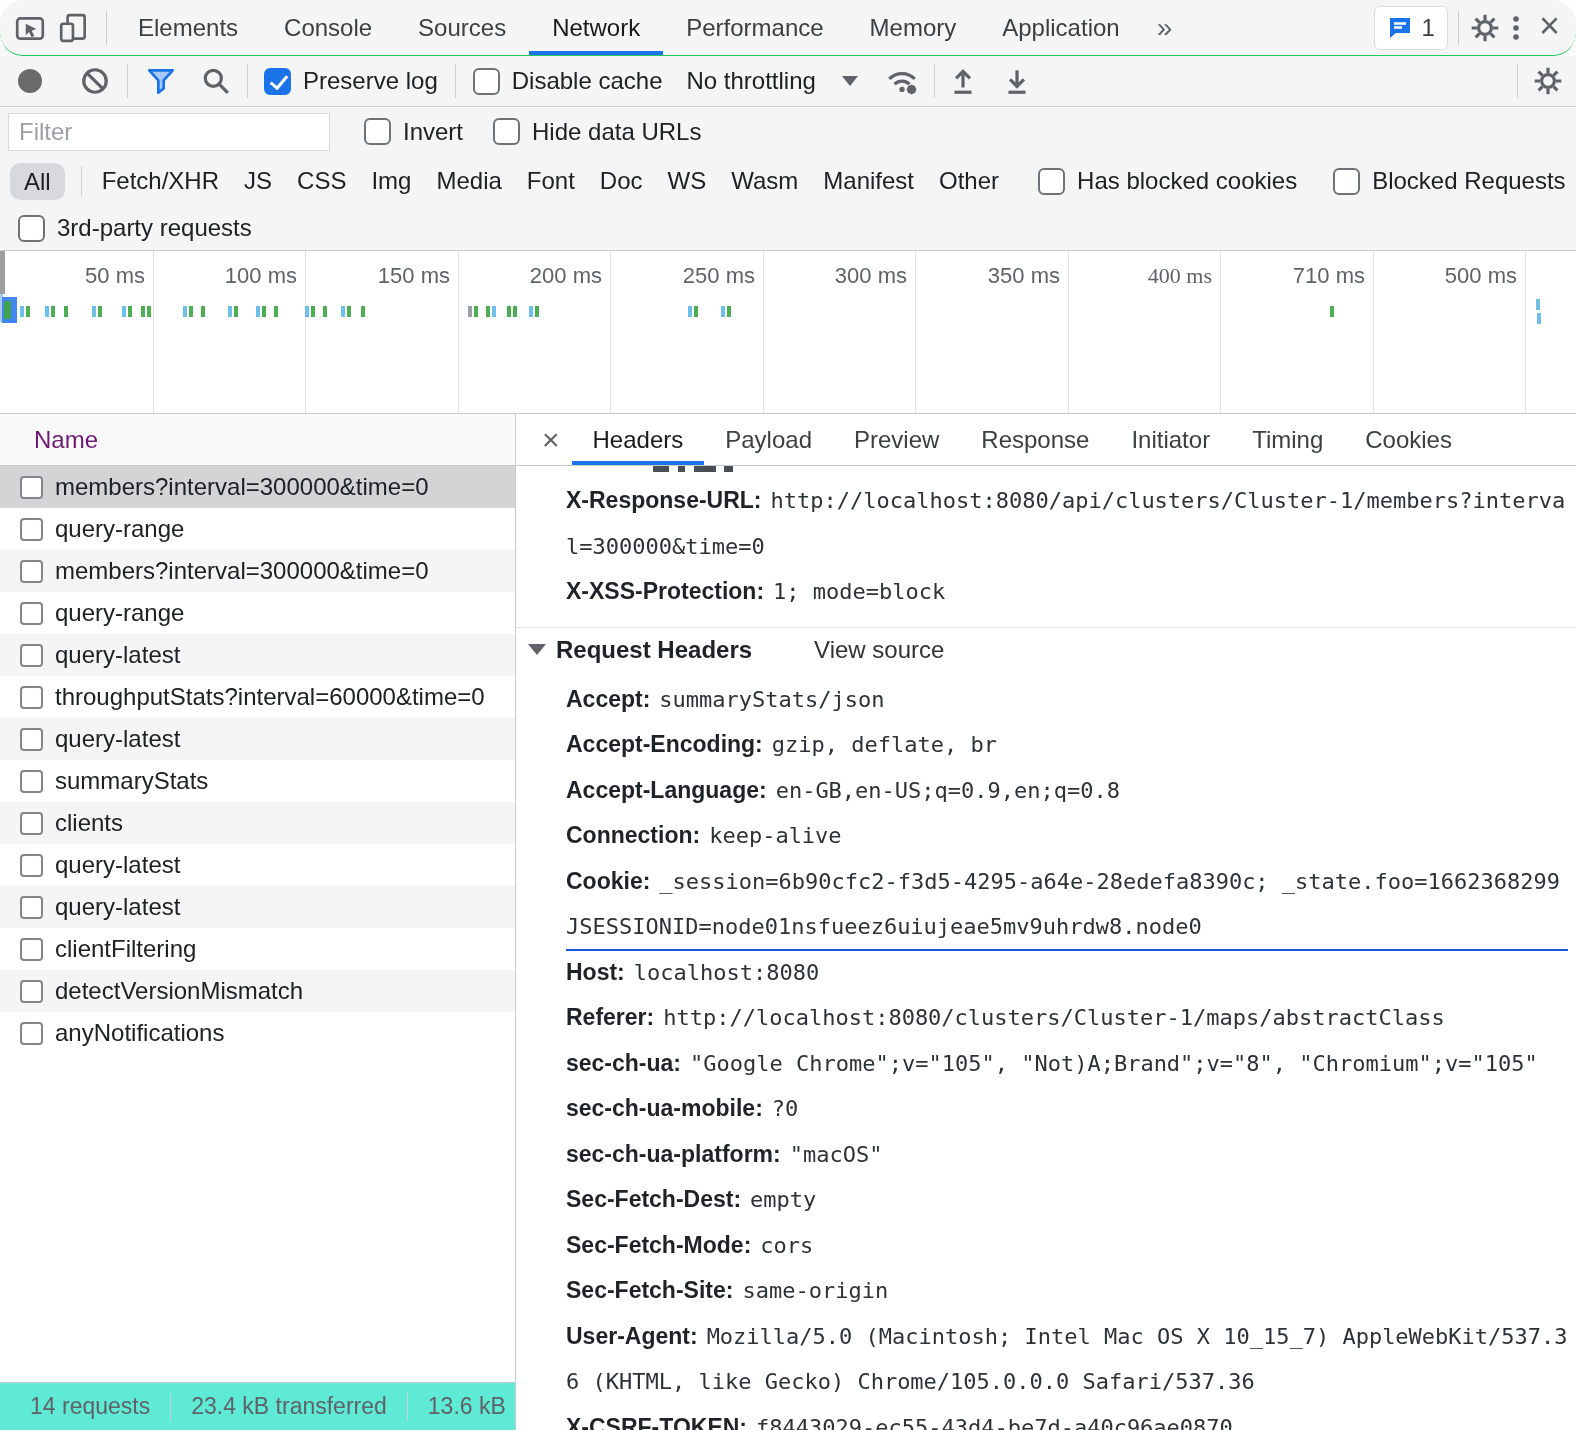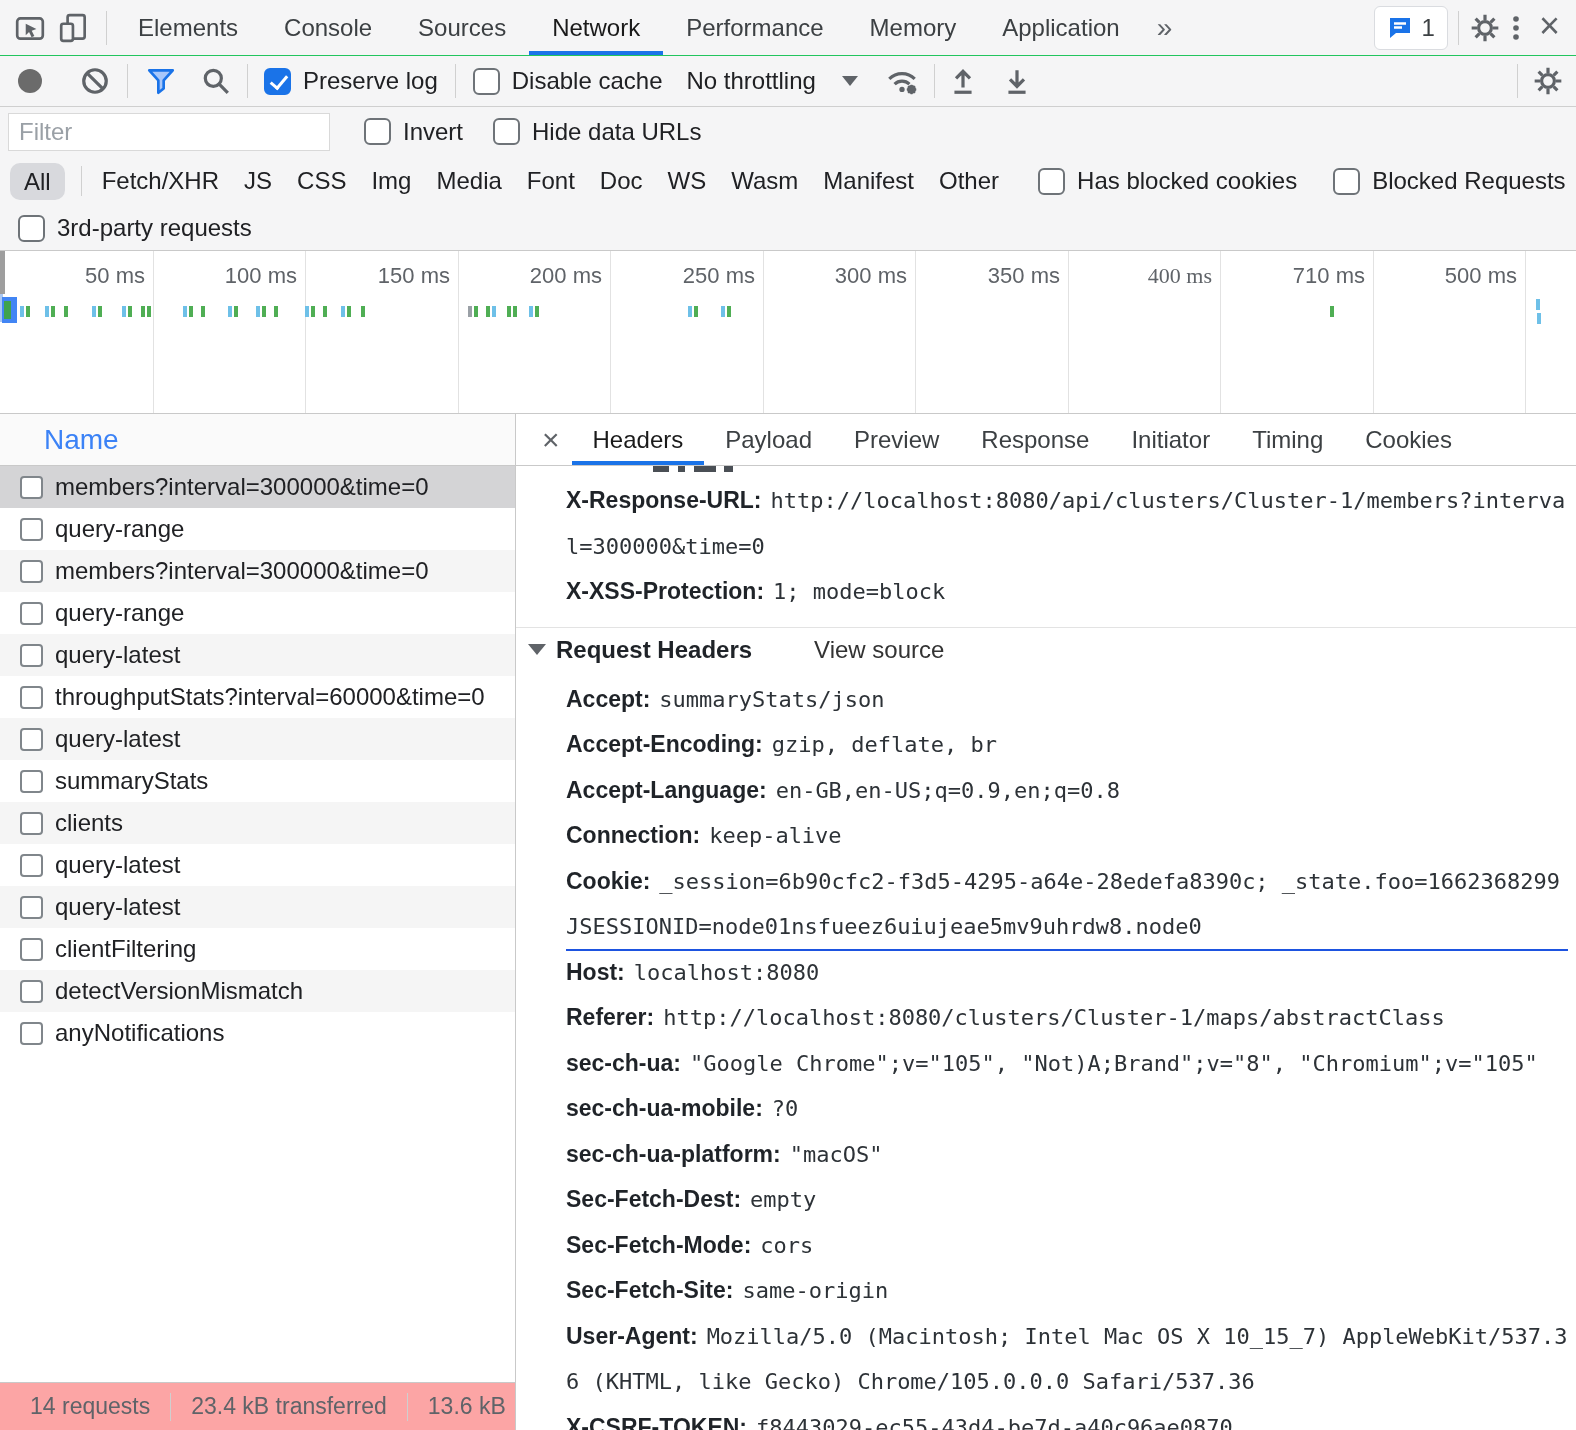--- a/index.html
+++ b/index.html
@@ -1,19 +1,19 @@
 <!DOCTYPE html>
 <html><head>
 <meta charset="utf-8">
 <style>
   html,body{margin:0;padding:0;background:#fff;}
   .devtools{position:relative;width:1576px;height:1430px;background:#fff;overflow:hidden;
     font-family:"Liberation Sans",sans-serif;color:#202124;-webkit-font-smoothing:antialiased;}
   .bar{position:absolute;left:0;right:0;display:flex;align-items:center;background:#f5f5f6;}
-  .tabbar{top:0;height:55px;border-bottom:1px solid #22c55e;}
+  .tabbar{top:0;height:55px;border-bottom:1px solid #22c55e;border-radius:23px;}
   .toolbar{top:56px;height:50px;border-bottom:1px solid #cfcfcf;}
   .filterrow{top:107px;height:49px;}
   .typerow{top:156px;height:50px;}
   .thirdrow{top:206px;height:44px;border-bottom:1px solid #c9c9c9;}
   .overview{position:absolute;top:251px;left:0;right:0;height:162px;background:#fff;border-bottom:1px solid #c9c9c9;}
   .vdiv{width:1px;height:34px;background:#d0d0d0;flex:none;}
   .icon{display:flex;align-items:center;justify-content:center;flex:none;}
   
   .tab{padding:0 23px;font-size:24px;color:#3c4043;height:54px;line-height:54px;flex:none;}
   .tab.active{color:#1a1a1a;box-shadow:inset 0 -4px 0 #1a73e8;}
@@ -38,28 +38,28 @@
   .gridline{position:absolute;top:0;bottom:0;width:1px;background:#e2e2e2;}
   .ticklabel{position:absolute;top:12px;font-size:22px;color:#5f6368;}
   .handle{position:absolute;left:0;top:0;width:5px;height:43px;background:#9e9e9e;}
   .handle2{position:absolute;left:0;top:43px;width:3px;height:28px;background:#abc8f2;}
   .selmark{position:absolute;left:2px;top:46px;width:15px;height:26px;background:#4285f4;}
   .selmark::after{content:"";position:absolute;left:2px;top:4px;width:7px;height:18px;background:#3fa34d;}
   .mark{position:absolute;width:4px;height:11px;}
   .mark-g{background:#4fae54;}.mark-b{background:#6ec0e8;}.mark-d{background:#9aa0a6;}
   
   .leftpanel{position:absolute;top:414px;bottom:0;left:0;width:515px;border-right:1px solid #c9c9c9;background:#fff;}
-  .namehdr{height:51px;border-bottom:1px solid #c9c9c9;display:flex;align-items:center;padding-left:44px;font-size:28px;color:#3b82f6;background:#fafafa;}
+  .namehdr{height:51px;border-bottom:1px solid #c9c9c9;display:flex;align-items:center;padding-left:34px;font-size:24px;color:#701a75;background:#fafafa;}
   .lrows{position:absolute;top:52px;bottom:48px;left:0;right:0;overflow:hidden;}
   .lrow{height:42px;display:flex;align-items:center;padding-left:20px;font-size:24px;color:#202124;background:#fff;}
   .lrow:nth-child(odd){background:#f5f5f5;}
   .lrow.selected{background:#d4d4d6;}
   .rcb{width:23px;height:23px;border:2px solid #80868b;border-radius:4px;background:#fff;flex:none;box-sizing:border-box;}
   .rlabel{margin-left:12px;white-space:nowrap;}
-  .statusbar{position:absolute;bottom:0;height:47px;left:0;right:0;background:#fca5a5;border-top:1px solid #c9c9c9;display:flex;align-items:center;font-size:23px;color:#5f6368;overflow:hidden;}
+  .statusbar{position:absolute;bottom:0;height:47px;left:0;right:0;background:#5eead4;border-top:1px solid #c9c9c9;display:flex;align-items:center;font-size:23px;color:#5f6368;overflow:hidden;}
   .statusbar .sdiv{width:1px;height:28px;background:#cfcfcf;margin:0 20px;flex:none;}
   .statusbar .sitem{white-space:nowrap;flex:none;}
   .rightpanel{position:absolute;top:414px;bottom:0;left:516px;right:0;background:#fff;}
   .dtabs{height:51px;border-bottom:1px solid #c9c9c9;display:flex;align-items:center;background:#fff;}
   .dclose{margin-left:26px;font-size:30px;color:#5f6368;line-height:51px;}
   .dtab{padding:0 21px;font-size:24px;color:#3c4043;height:51px;line-height:51px;flex:none;}
   .dtab.active{color:#1a1a1a;box-shadow:inset 0 -4px 0 #1a73e8;}
   .hcontent{position:absolute;top:52px;left:0;right:0;bottom:0;overflow:hidden;padding:13px 8px 0 50px;}
   .hline{line-height:43.5px;overflow:hidden;}
   .hname{font-weight:bold;color:#1f2328;font-size:23px;margin-right:9px;}

